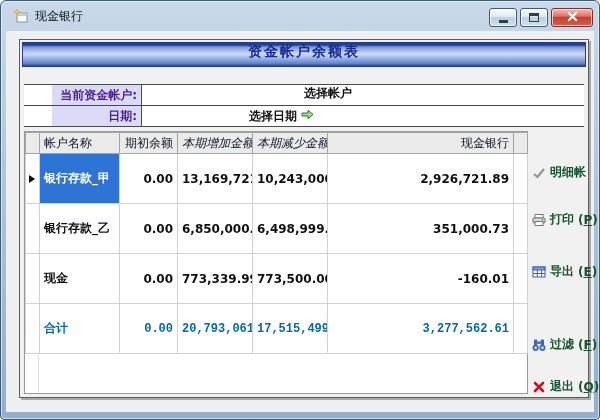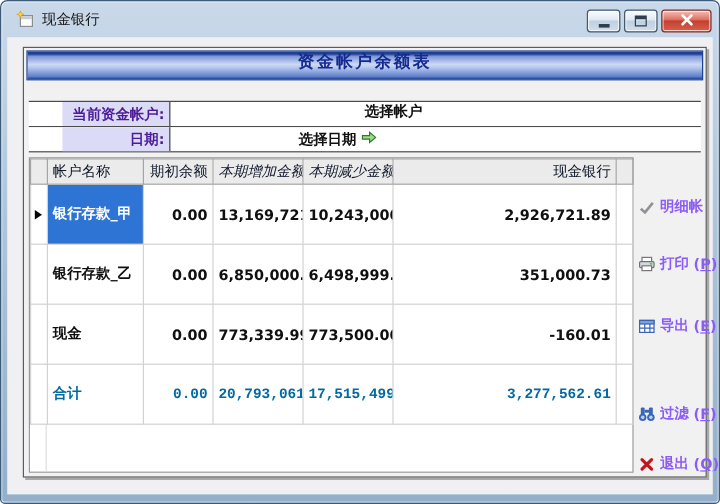--- a/index.html
+++ b/index.html
@@ -56,21 +56,21 @@
   .grid th.al,.grid td.name{text-align:left;}
   .grid th.ar,.grid td.num{text-align:right;}
   .grid th.ac{text-align:center;font-style:italic;}
   .grid td.ind,.grid th.ind{padding:0;}
   .tri{display:inline-block;width:0;height:0;border:4px solid transparent;border-left:6px solid #000;margin-left:3px;}
   .sel{background:#2d74d4 !important;color:#fff !important;}
   .total td{color:#0369a1;font-family:Liberation Mono, monospace;}
 
   
   .side-btn{position:absolute;left:512px;height:17px;display:flex;align-items:center;gap:4px;
-    background:none;border:none;font-size:12px;font-weight:bold;color:#8b5cf6;padding:0;cursor:pointer;
+    background:none;border:none;font-size:12px;font-weight:bold;color:#14532d;padding:0;cursor:pointer;
     font-family:inherit;white-space:nowrap;}
   .hk::before{content:"(";} .hk::after{content:")";}
   .icon14{width:14px;height:14px;display:inline-block;flex:0 0 14px;}
 </style>
 </head>
 <body>
 
 <div class="window">
 
   <div class="titlebar">

